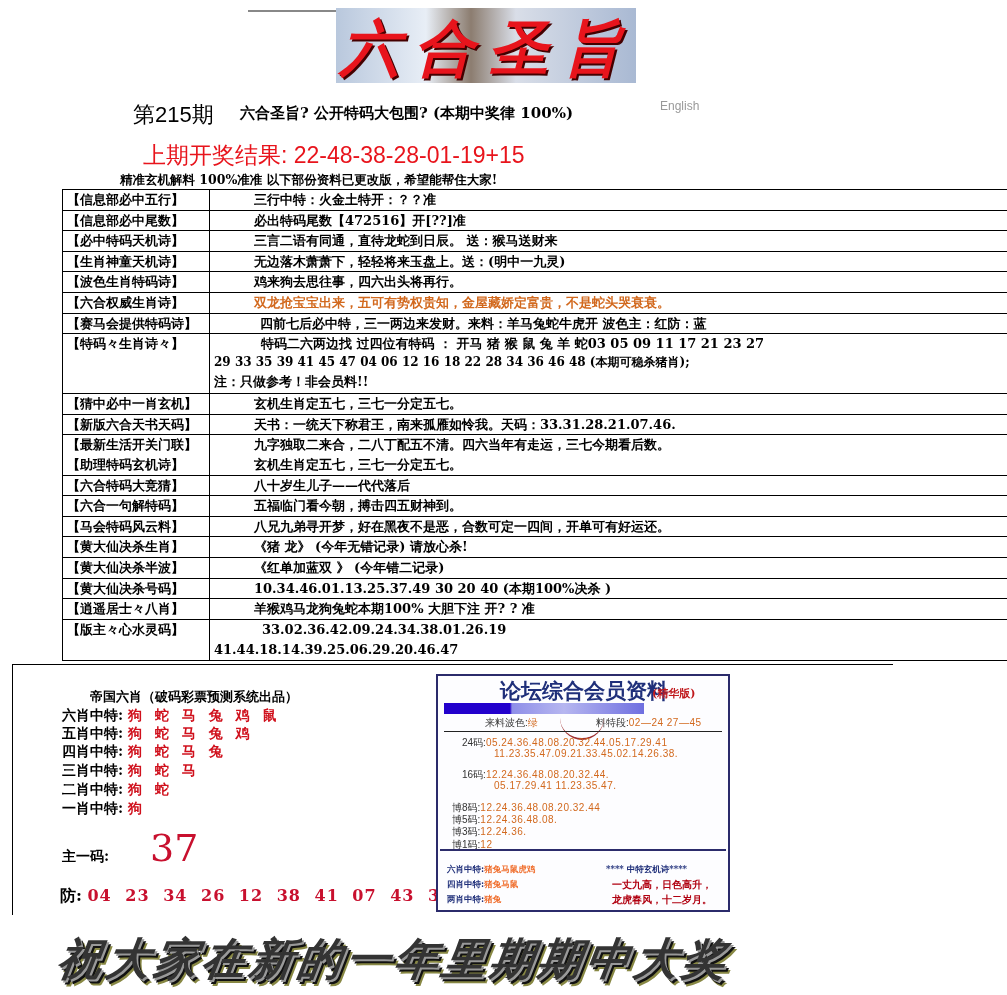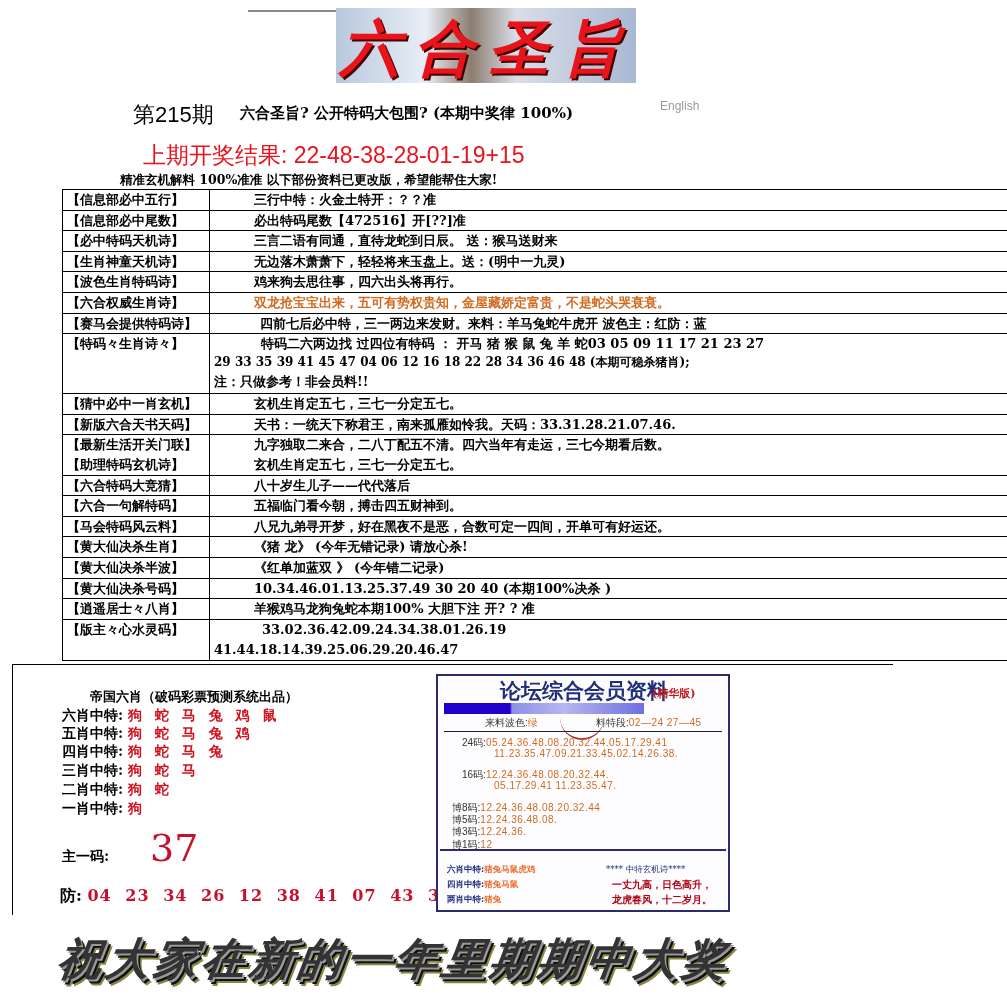--- a/index.html
+++ b/index.html
@@ -47,21 +47,21 @@
   .card-bar { left:444px; top:703px; width:200px; height:11px;
               background:linear-gradient(90deg,#2200cc 0%,#2200cc 33%,#8e8ee8 34%,#b6b6f0 60%,#6f6fe0 100%); }
   .card-wave { left:485px; top:716px; font-size:10px; }
   .card-range { left:596px; top:716px; font-size:10px; }
   .card-rule { left:444px; top:731px; width:278px; height:1px; background:#222; }
   .card-line { font-size:10px; font-family:"Liberation Sans", sans-serif; color:#333; white-space:nowrap; }
   .card-line .n { color:#d2691e; letter-spacing:0.5px; }
   .card-rule2 { left:440px; top:849px; width:286px; height:2px; background:#2b2b6b; }
   .card-left { left:447px; font-size:8.5px; font-weight:bold; color:#1f2f7a; }
   .card-left .n { color:#f07030; }
-  .card-right-title { left:606px; top:864px; font-size:8.5px; font-weight:normal; color:#1f2f7a; }
+  .card-right-title { left:606px; top:864px; font-size:8.5px; font-weight:bold; color:#1f2f7a; }
   .card-verse { left:612px; font-size:10px; font-weight:bold; color:#b00010; }
   .card-arc { left:560px; top:712px; width:44px; height:26px; border-bottom:2px solid #a03030; border-radius:0 0 24px 24px; }
 
   .blessing { left:58px; top:930px; font-size:44px; font-weight:bold; letter-spacing:4px; color:#333;
               font-family:"DejaVu Sans", sans-serif; font-style:italic;
               text-shadow:2px 2px 0 #999, 4px 4px 0 #111, 6px 6px 0 #884; transform:skewX(-8deg); }
 </style>
 </head>
 <body>
 

